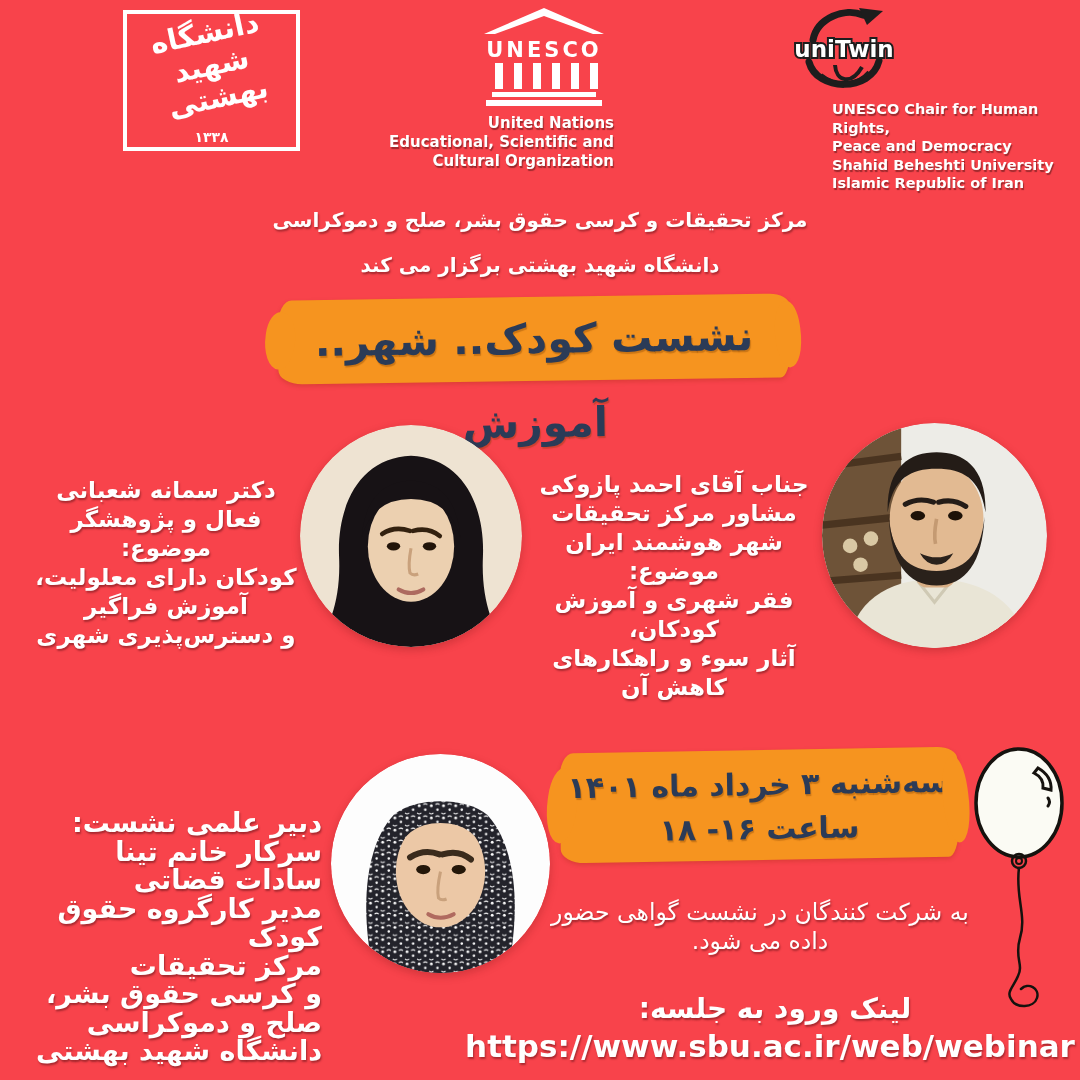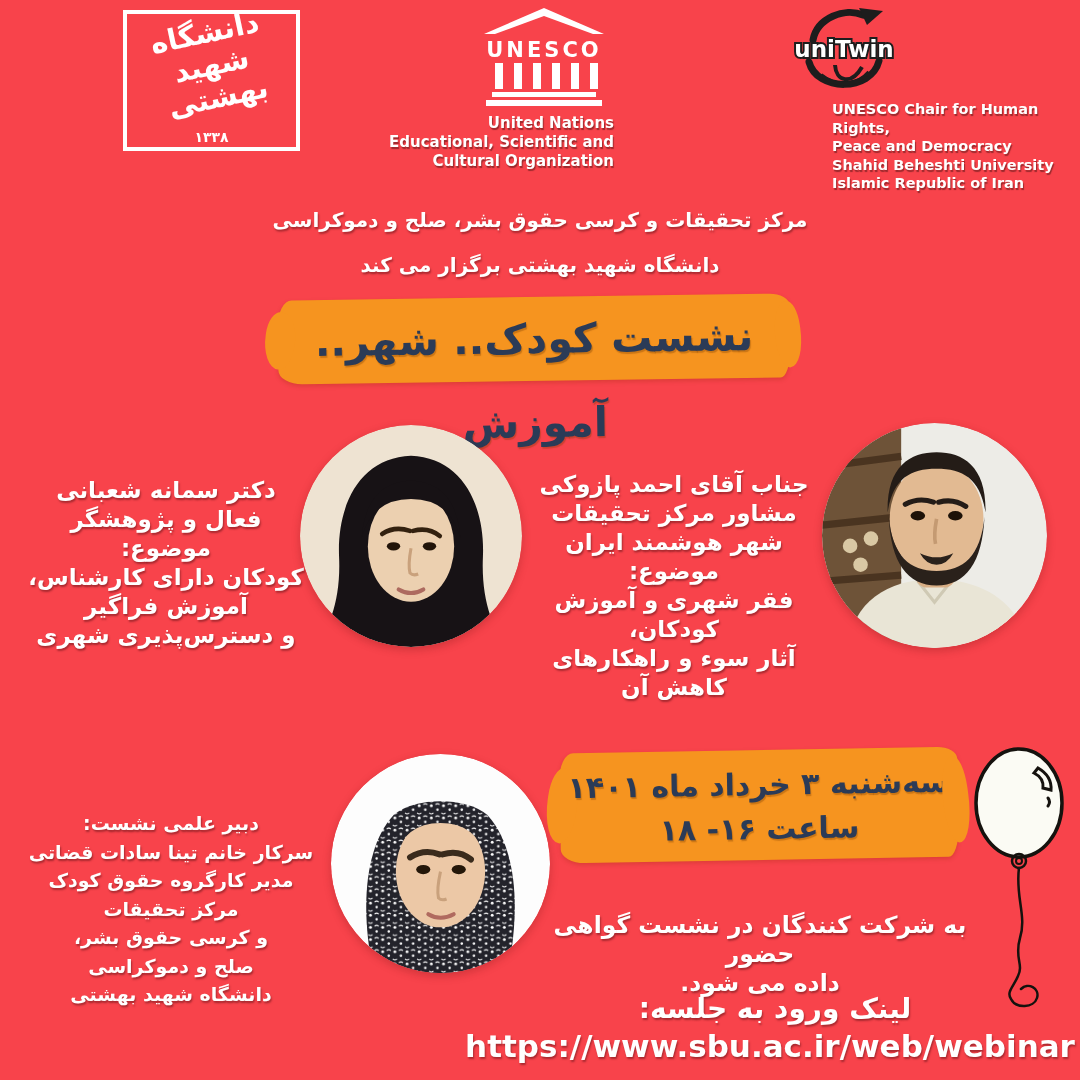--- a/index.html
+++ b/index.html
@@ -8,21 +8,21 @@
     --navy:#2b3b57;
     --white:#ffffff;
   }
   *{margin:0;padding:0;box-sizing:border-box;}
   html,body{width:1080px;height:1080px;background:var(--red);overflow:hidden;}
   body{font-family:"DejaVu Sans",sans-serif;}
   #poster{position:relative;width:1080px;height:1080px;background:var(--red);overflow:hidden;}
   .abs{position:absolute;}
   .fa{direction:rtl;text-align:center;color:var(--white);font-weight:bold;
       text-shadow:1px 2px 2px rgba(90,15,20,.5);}
-  .fa-light{font-weight:bold;margin-top:13px;}
+  .fa-light{font-weight:normal;}
   .line{display:block;}
 
   
   .sbu-logo{left:123px;top:10px;width:177px;height:141px;border:4px solid #fff;}
   .sbu-cal{position:absolute;left:0;top:2px;width:100%;direction:rtl;text-align:center;
            color:#fff;font-weight:bold;transform:rotate(-12deg);line-height:33px;font-size:29px;}
   .sbu-year{position:absolute;left:0;bottom:2px;width:100%;text-align:center;color:#fff;
             font-weight:bold;font-size:14px;letter-spacing:2px;}
   .unesco-caption{left:380px;top:114px;width:234px;text-align:right;color:var(--white);
                   font-size:15px;line-height:19px;font-weight:bold;
@@ -47,21 +47,21 @@
          text-shadow:1px 2px 1px rgba(120,60,0,.35);}
   .date-brush{left:560px;top:750px;width:398px;height:110px;transform:rotate(-1deg);}
   .date-brush .d{position:absolute;left:0;top:13px;width:100%;direction:rtl;text-align:center;
          font-size:30px;font-weight:bold;color:var(--navy);line-height:44px;
          text-shadow:1px 2px 1px rgba(120,60,0,.35);}
 
   
   .spk{font-size:23px;line-height:29px;}
   .spk-left{left:20px;top:476px;width:292px;}
   .spk-right{left:528px;top:470px;width:292px;}
-  .moderator{left:20px;top:809px;width:302px;font-size:19px;line-height:28.5px;}
+  .moderator{left:20px;top:809px;width:302px;font-size:27px;line-height:28.5px;text-align:right;}
 
   
   .photo{border-radius:50%;overflow:hidden;box-shadow:0 3px 8px rgba(120,20,20,.3);}
   .photo svg{display:block;width:100%;height:100%;}
   .photo-left{left:300px;top:425px;width:222px;height:222px;}
   .photo-right{left:822px;top:423px;width:225px;height:225px;}
   .photo-bottom{left:331px;top:754px;width:219px;height:219px;}
 
   
   .note{left:545px;top:898px;width:430px;font-size:23.5px;line-height:29px;}
@@ -124,21 +124,21 @@
   </div>
 
   <div class="abs brush title-brush">
     <div class="t">نشست کودک.. شهر.. آموزش</div>
   </div>
 
   <div class="abs fa spk spk-left">
     <span class="line">دکتر سمانه شعبانی</span>
     <span class="line">فعال و پژوهشگر</span>
     <span class="line">موضوع:</span>
-    <span class="line">کودکان دارای کارشناس،</span>
+    <span class="line">کودکان دارای معلولیت،</span>
     <span class="line">آموزش فراگیر</span>
     <span class="line">و دسترس‌پذیری شهری</span>
   </div>
 
   <div class="abs photo photo-left">
     <svg viewBox="0 0 216 216">
       <defs>
           <clipPath id="c1">
             <circle cx="108" cy="108" r="108"></circle>
           </clipPath>

